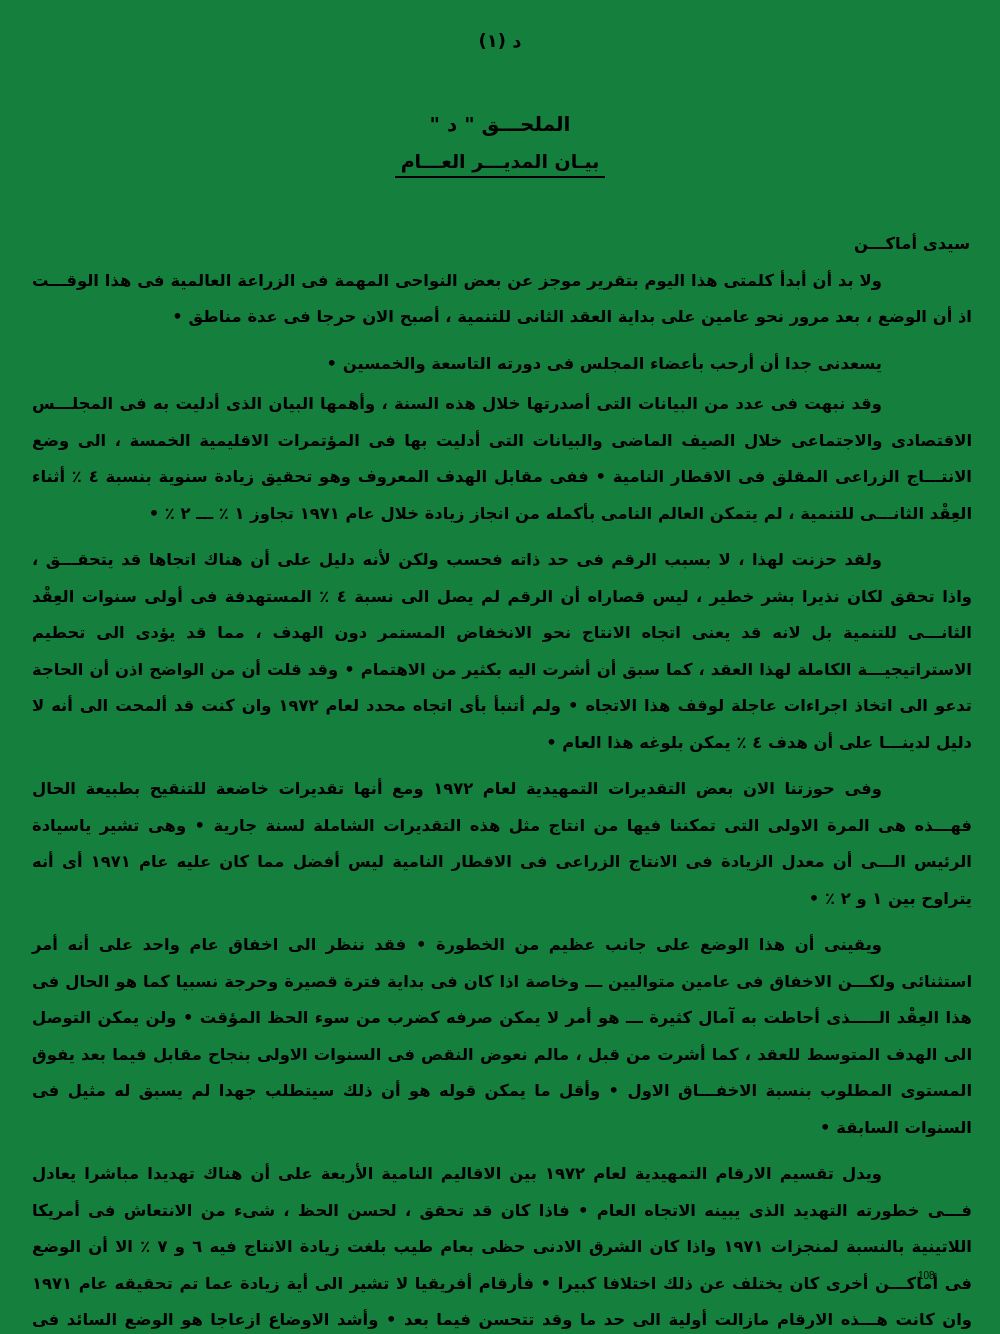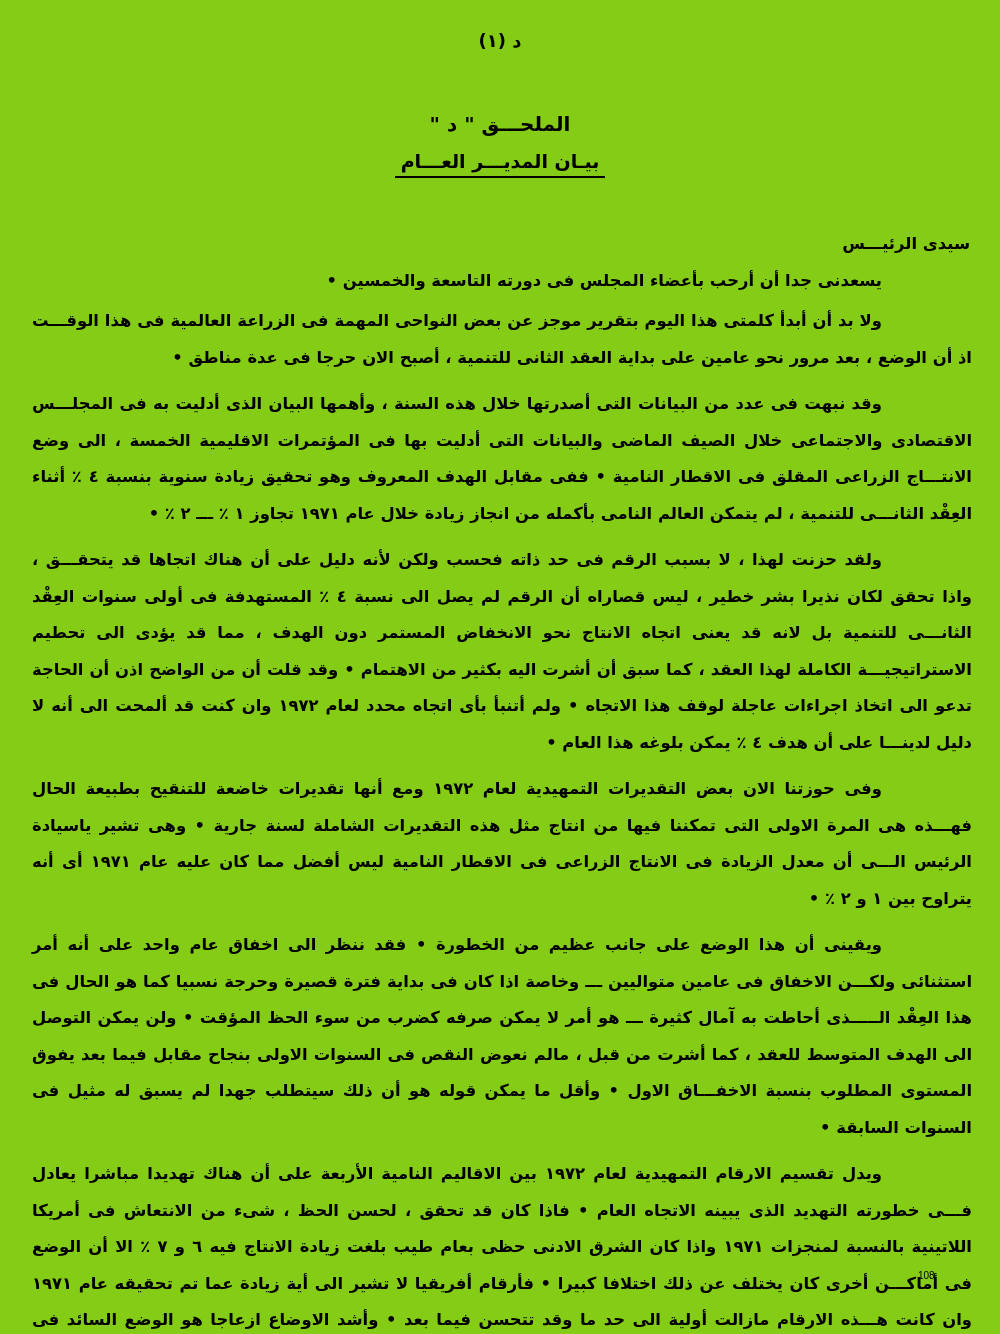--- a/index.html
+++ b/index.html
@@ -1,19 +1,19 @@
 <!DOCTYPE html>
 <html><head>
 <meta charset="utf-8">
 <style>
   html, body { margin: 0; padding: 0; background: #ffffff; }
   body { width: 1000px; height: 1334px; position: relative; overflow: hidden; }
   .page {
     position: absolute; left: 0; top: 0; width: 1000px; height: 1334px;
-    background: #84cc16; color: #000;
+    background: #15803d; color: #000;
     font-family: "DejaVu Sans", sans-serif;
     direction: rtl;
   }
   .page-ref {
     position: absolute; top: 30px; left: 0; width: 1000px; text-align: center;
     font-size: 18px; font-weight: bold;
   }
   .annex-title {
     position: absolute; top: 112px; left: 0; width: 1000px; text-align: center;
     font-size: 20px; font-weight: bold;
@@ -43,23 +43,23 @@
 <body>
 
 <div class="page">
   <div class="page-ref">د (١)</div>
   <div class="annex-title">الملحـــق " د "</div>
   <div class="doc-title">
     <span>بيـان المديـــر العـــام</span>
   </div>
 
   <div class="body">
-    <p class="salutation">سيدى الرئيـــس</p>
+    <p class="salutation">سيدى أماكـــن</p>
+    <p class="p">ولا بد أن أبدأ كلمتى هذا اليوم بتقرير موجز عن بعض النواحى المهمة فى الزراعة العالمية فى هذا الوقـــت اذ أن الوضع ، بعد مرور نحو عامين على بداية العقد الثانى للتنمية ، أصبح الان حرجا فى عدة مناطق •</p>
     <p class="p first">يسعدنى جدا أن أرحب بأعضاء المجلس فى دورته التاسعة والخمسين •</p>
-    <p class="p">ولا بد أن أبدأ كلمتى هذا اليوم بتقرير موجز عن بعض النواحى المهمة فى الزراعة العالمية فى هذا الوقـــت اذ أن الوضع ، بعد مرور نحو عامين على بداية العقد الثانى للتنمية ، أصبح الان حرجا فى عدة مناطق •</p>
     <p class="p">وقد نبهت فى عدد من البيانات التى أصدرتها خلال هذه السنة ، وأهمها البيان الذى أدليت به فى المجلـــس الاقتصادى والاجتماعى خلال الصيف الماضى والبيانات التى أدليت بها فى المؤتمرات الاقليمية الخمسة ، الى وضع الانتـــاج الزراعى المقلق فى الاقطار النامية • ففى مقابل الهدف المعروف وهو تحقيق زيادة سنوية بنسبة ٤ ٪ أثناء العِقْد الثانـــى للتنمية ، لم يتمكن العالم النامى بأكمله من انجاز زيادة خلال عام ١٩٧١ تجاوز ١ ٪ ـــ ٢ ٪ •</p>
     <p class="p">ولقد حزنت لهذا ، لا بسبب الرقم فى حد ذاته فحسب ولكن لأنه دليل على أن هناك اتجاها قد يتحقـــق ، واذا تحقق لكان نذيرا بشر خطير ، ليس قصاراه أن الرقم لم يصل الى نسبة ٤ ٪ المستهدفة فى أولى سنوات العِقْد الثانـــى للتنمية بل لانه قد يعنى اتجاه الانتاج نحو الانخفاض المستمر دون الهدف ، مما قد يؤدى الى تحطيم الاستراتيجيـــة الكاملة لهذا العقد ، كما سبق أن أشرت اليه بكثير من الاهتمام • وقد قلت أن من الواضح اذن أن الحاجة تدعو الى اتخاذ اجراءات عاجلة لوقف هذا الاتجاه • ولم أتنبأ بأى اتجاه محدد لعام ١٩٧٢ وان كنت قد ألمحت الى أنه لا دليل لدينـــا على أن هدف ٤ ٪ يمكن بلوغه هذا العام •</p>
     <p class="p">وفى حوزتنا الان بعض التقديرات التمهيدية لعام ١٩٧٢ ومع أنها تقديرات خاضعة للتنقيح بطبيعة الحال فهـــذه هى المرة الاولى التى تمكننا فيها من انتاج مثل هذه التقديرات الشاملة لسنة جارية • وهى تشير ياسيادة الرئيس الـــى أن معدل الزيادة فى الانتاج الزراعى فى الاقطار النامية ليس أفضل مما كان عليه عام ١٩٧١ أى أنه يتراوح بين ١ و ٢ ٪ •</p>
     <p class="p">ويقينى أن هذا الوضع على جانب عظيم من الخطورة • فقد ننظر الى اخفاق عام واحد على أنه أمر استثنائى ولكـــن الاخفاق فى عامين متواليين ـــ وخاصة اذا كان فى بداية فترة قصيرة وحرجة نسبيا كما هو الحال فى هذا العِقْد الـــــذى أحاطت به آمال كثيرة ـــ هو أمر لا يمكن صرفه كضرب من سوء الحظ المؤقت • ولن يمكن التوصل الى الهدف المتوسط للعقد ، كما أشرت من قبل ، مالم نعوض النقص فى السنوات الاولى بنجاح مقابل فيما بعد يفوق المستوى المطلوب بنسبة الاخفـــاق الاول • وأقل ما يمكن قوله هو أن ذلك سيتطلب جهدا لم يسبق له مثيل فى السنوات السابقة •</p>
     <p class="p">ويدل تقسيم الارقام التمهيدية لعام ١٩٧٢ بين الاقاليم النامية الأربعة على أن هناك تهديدا مباشرا يعادل فـــى خطورته التهديد الذى يبينه الاتجاه العام • فاذا كان قد تحقق ، لحسن الحظ ، شىء من الانتعاش فى أمريكا اللاتينية بالنسبة لمنجزات ١٩٧١ واذا كان الشرق الادنى حظى بعام طيب بلغت زيادة الانتاج فيه ٦ و ٧ ٪ الا أن الوضع فى أماكـــن أخرى كان يختلف عن ذلك اختلافا كبيرا • فأرقام أفريقيا لا تشير الى أية زيادة عما تم تحقيقه عام ١٩٧١ وان كانت هـــذه الارقام مازالت أولية الى حد ما وقد تتحسن فيما بعد • وأشد الاوضاع ازعاجا هو الوضع السائد فى الشرق الأقصـــى ، أكثر الاقاليم حساسية بالنظر الى اتساع رقعته وتعرضه لنتائج العوامل الطبيعية ، حيث يبدو أن الانتاج فى الواقع قـــد</p>
   </div>
 
   <div class="page-number">108</div>
 </div>
 

